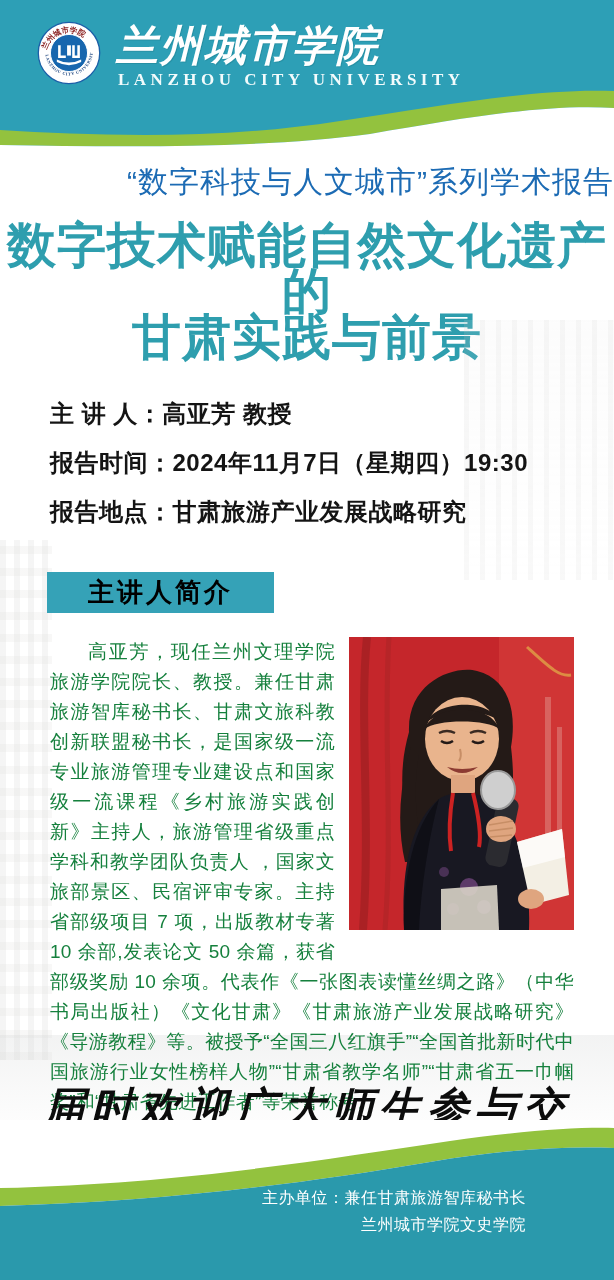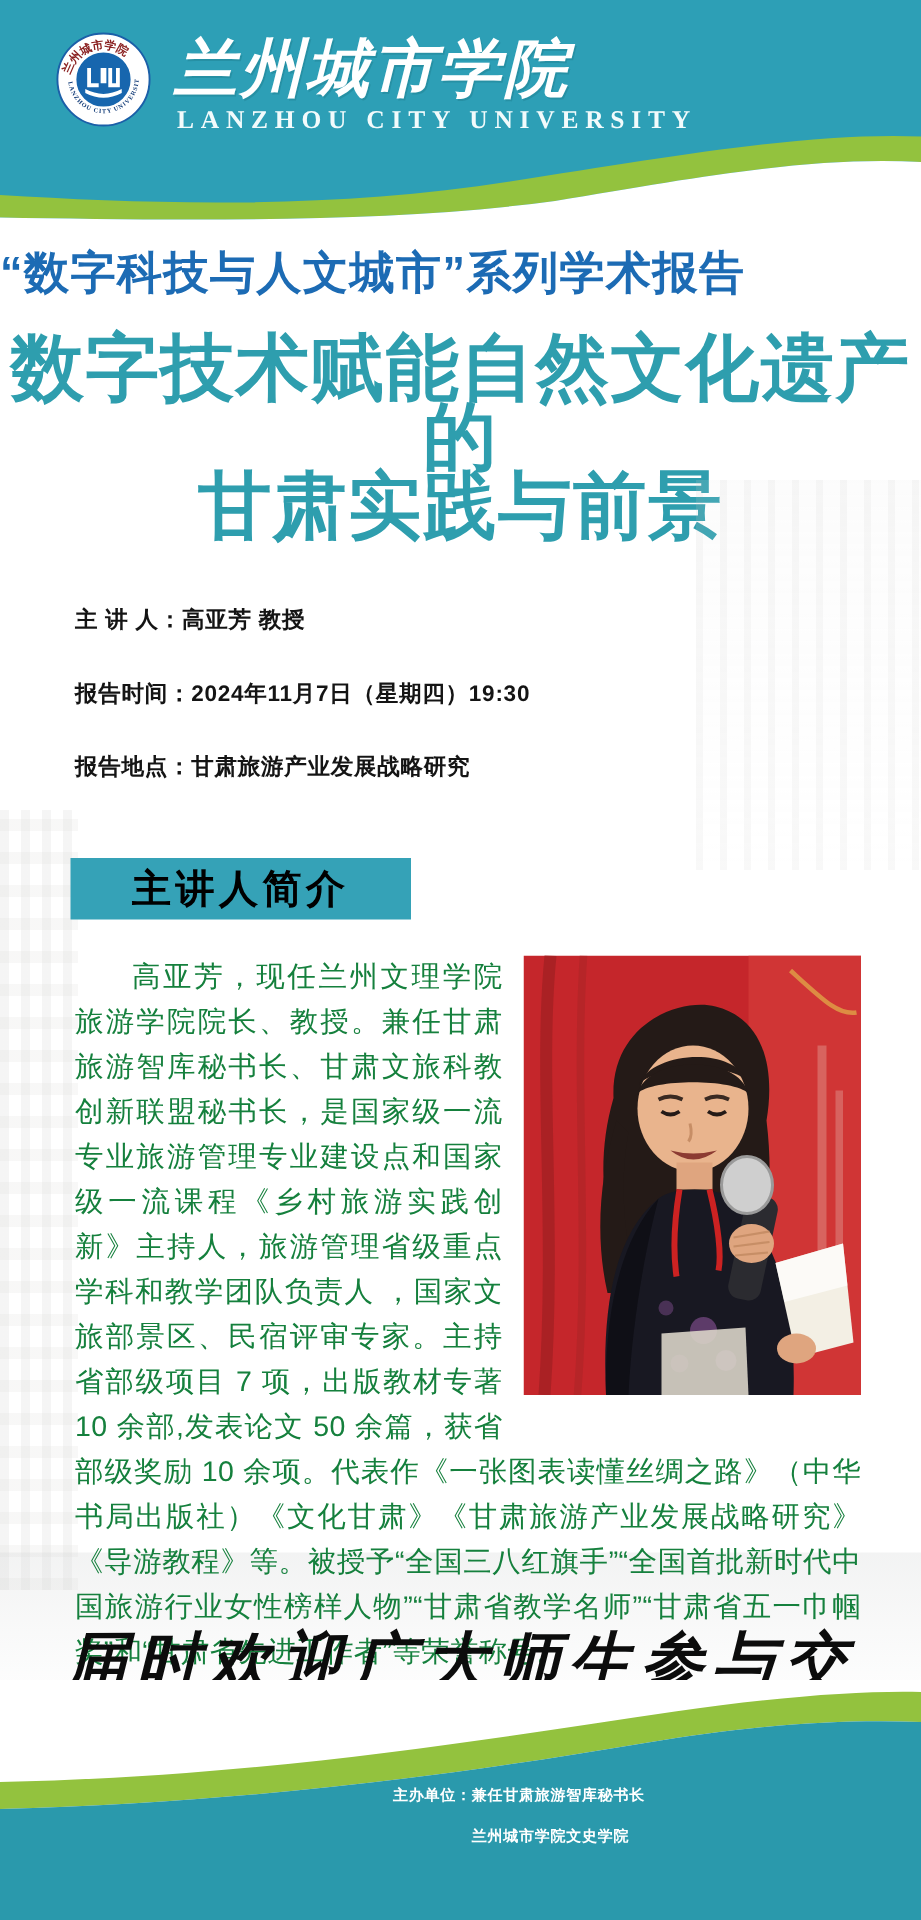--- a/index.html
+++ b/index.html
@@ -60,24 +60,24 @@
     color: #f2fbfc;
     font-family: "Liberation Serif", serif;
     font-weight: bold;
     font-size: 17px;
     letter-spacing: 4.5px;
   }
 
   
   .series-title {
     margin-top: 12px;
-    text-align: left;
+    text-align: right;
     color: #1C6BB4;
     font-size: 30px;
-    font-weight: bold;
+    font-weight: normal;
     letter-spacing: 1px;
   }
   .main-title {
     margin-top: 20px;
     text-align: center;
     color: #2E9EAE;
     font-family: "Liberation Serif", serif;
     font-weight: bold;
     font-size: 49px;
     line-height: 46px;
@@ -86,21 +86,21 @@
 
   
   .info {
     margin-top: 40px;
     padding-left: 50px;
     position: relative;
     z-index: 2;
   }
   .info-row {
     color: #141414;
-    font-size: 15px;
+    font-size: 24px;
     font-weight: bold;
     line-height: 25px;
     margin-bottom: 24px;
     letter-spacing: .5px;
   }
   .info-row .lbl, .info-row .val { display: inline; }
 
   
   .section-badge {
     position: relative; z-index: 2;
@@ -156,24 +156,25 @@
     position: absolute;
     left: 0; bottom: 0; width: 614px; height: 160px;
     z-index: 3;
   }
   .footer-wave { position: absolute; left: 0; top: 0; width: 614px; height: 160px; display: block; }
   .footer-text {
     position: absolute;
     left: 262px; top: 64px;
     display: flex;
     color: #ffffff;
-    font-size: 10px;
-    font-weight: bold;
+    font-size: 16px;
+    font-weight: normal;
     line-height: 27px;
     letter-spacing: .5px;
+    text-align: right;
   }
   .footer-label { white-space: nowrap; }
   .footer-orgs div { white-space: nowrap; }
 </style>
 </head>
 <body>
 
 <div class="poster">
 
   <div class="wm wm-right"></div>

